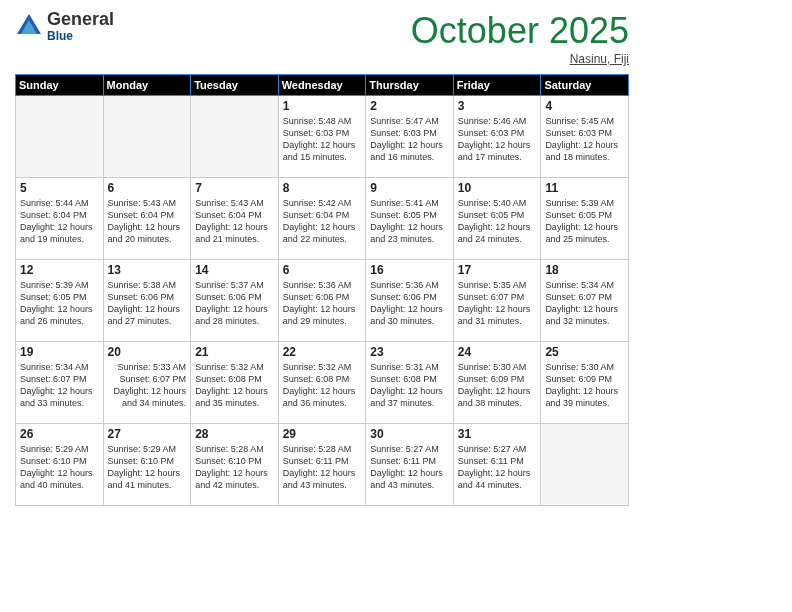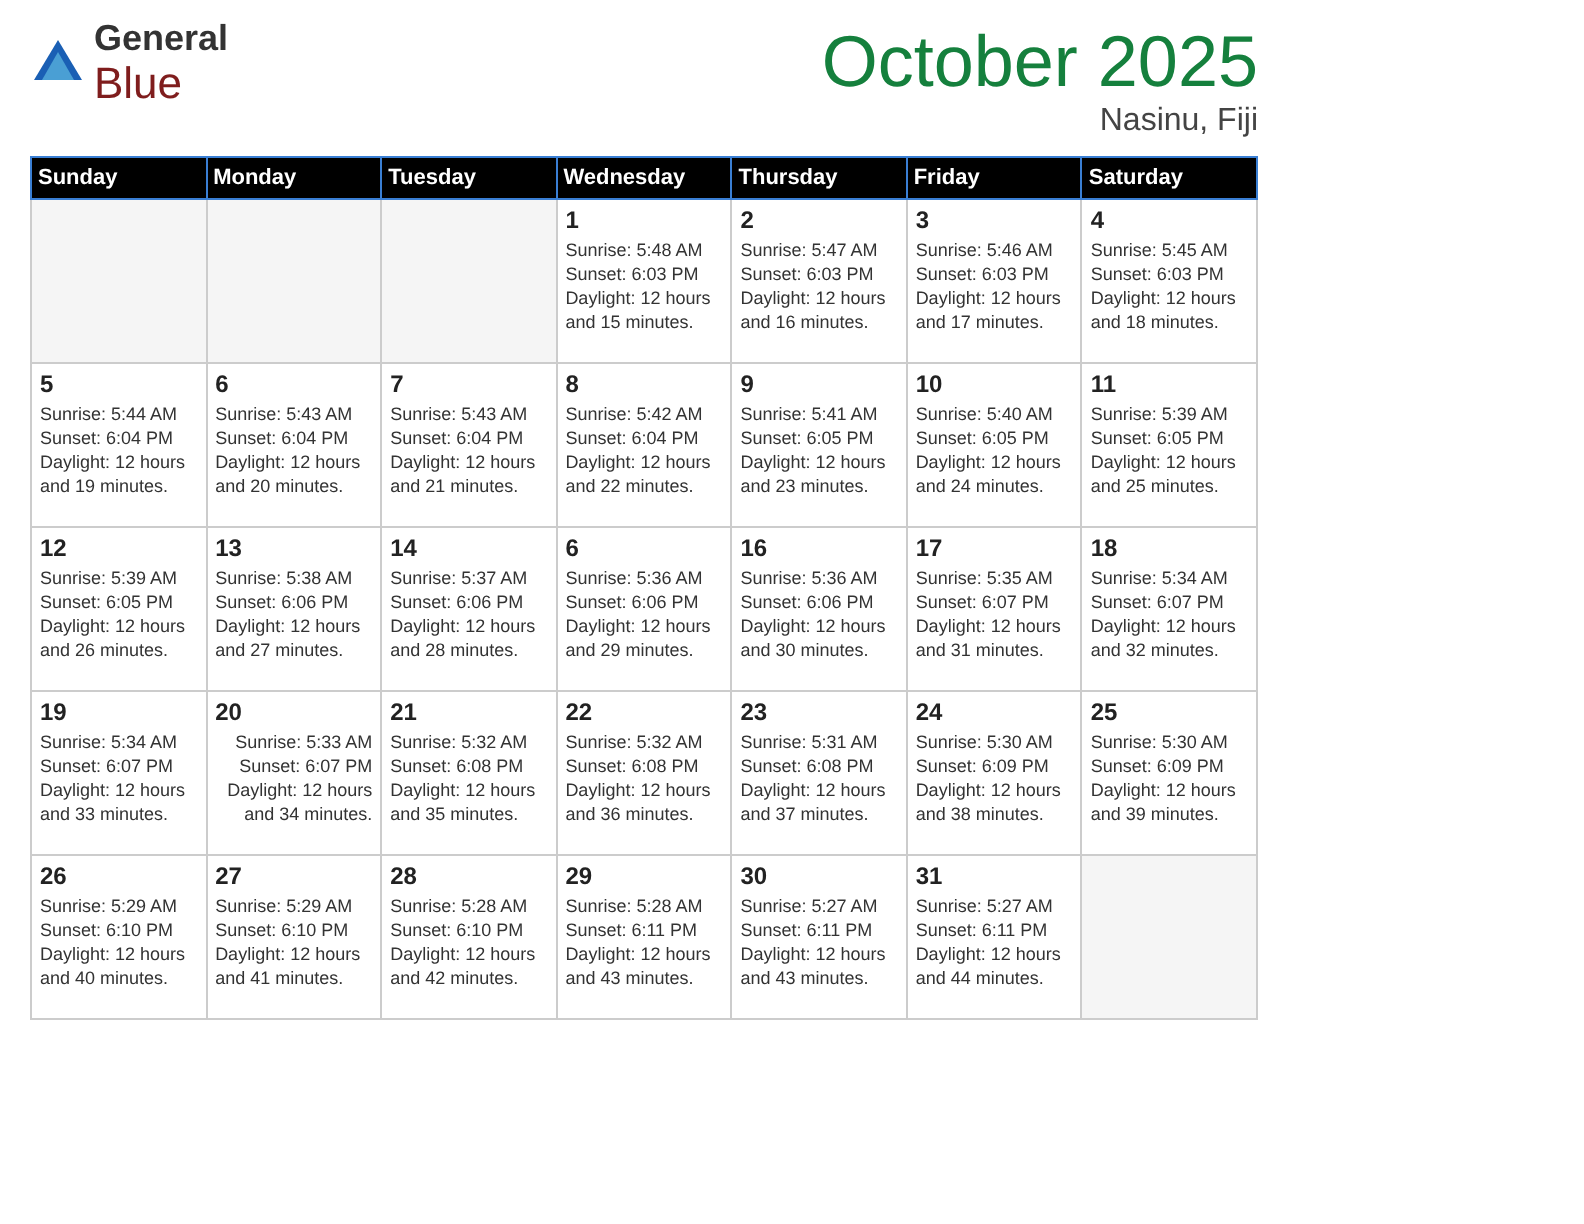--- a/index.html
+++ b/index.html
@@ -30,40 +30,41 @@
       display: flex;
       flex-direction: column;
       line-height: 1.1;
     }
     .logo-general {
       font-size: 18px;
       font-weight: bold;
       color: #333;
     }
     .logo-blue {
-      font-size: 22px;
-      font-weight: normal;
-      color: #7f1d1d;
+      font-size: 12px;
+      font-weight: bold;
+      color: #0c4a6e;
     }
     .logo-icon {
       width: 28px;
       height: 28px;
       margin-right: 4px;
     }
     .title-block {
       text-align: right;
     }
     .month-title {
       font-size: 36px;
       font-weight: normal;
       color: #15803d;
     }
     .location {
-      font-size: 16px;
+      font-size: 12px;
       color: #444;
+      text-decoration: underline;
     }
     .calendar {
       width: 100%;
       border-collapse: collapse;
       table-layout: fixed;
     }
     .calendar th {
       background: #000000;
       color: #fff;
       font-size: 11px;

